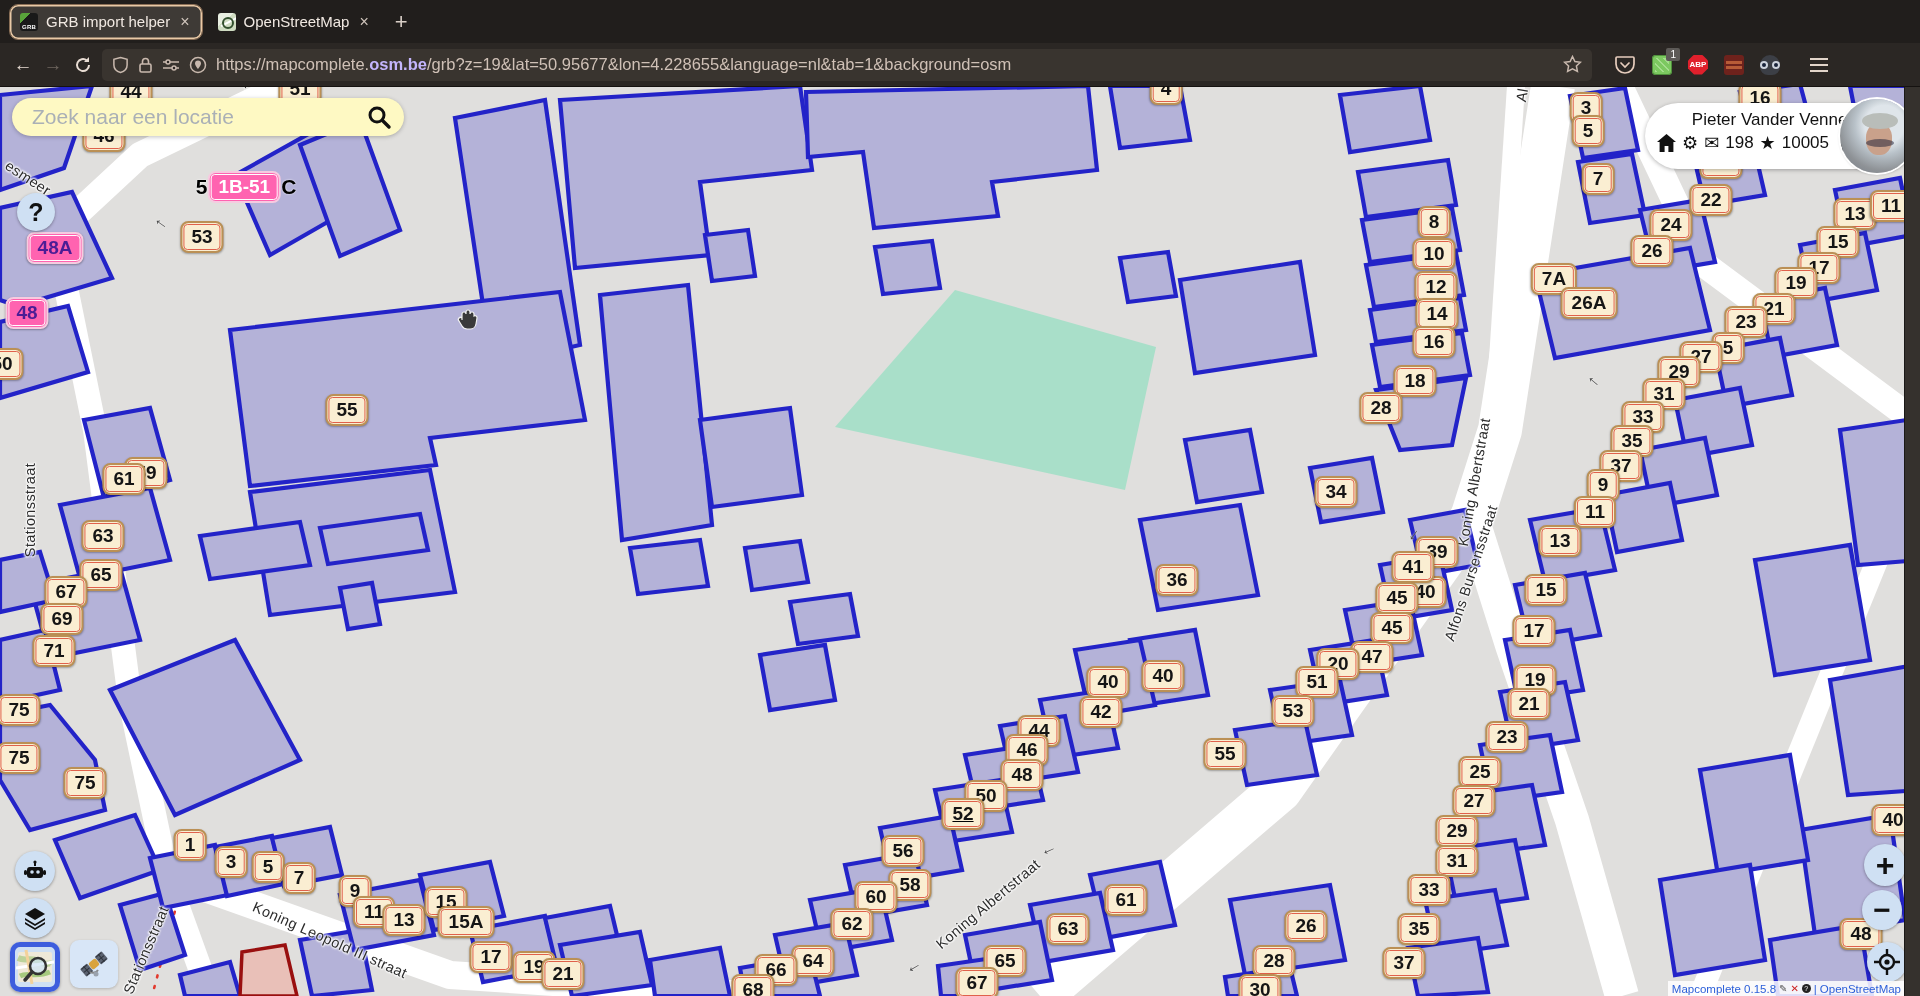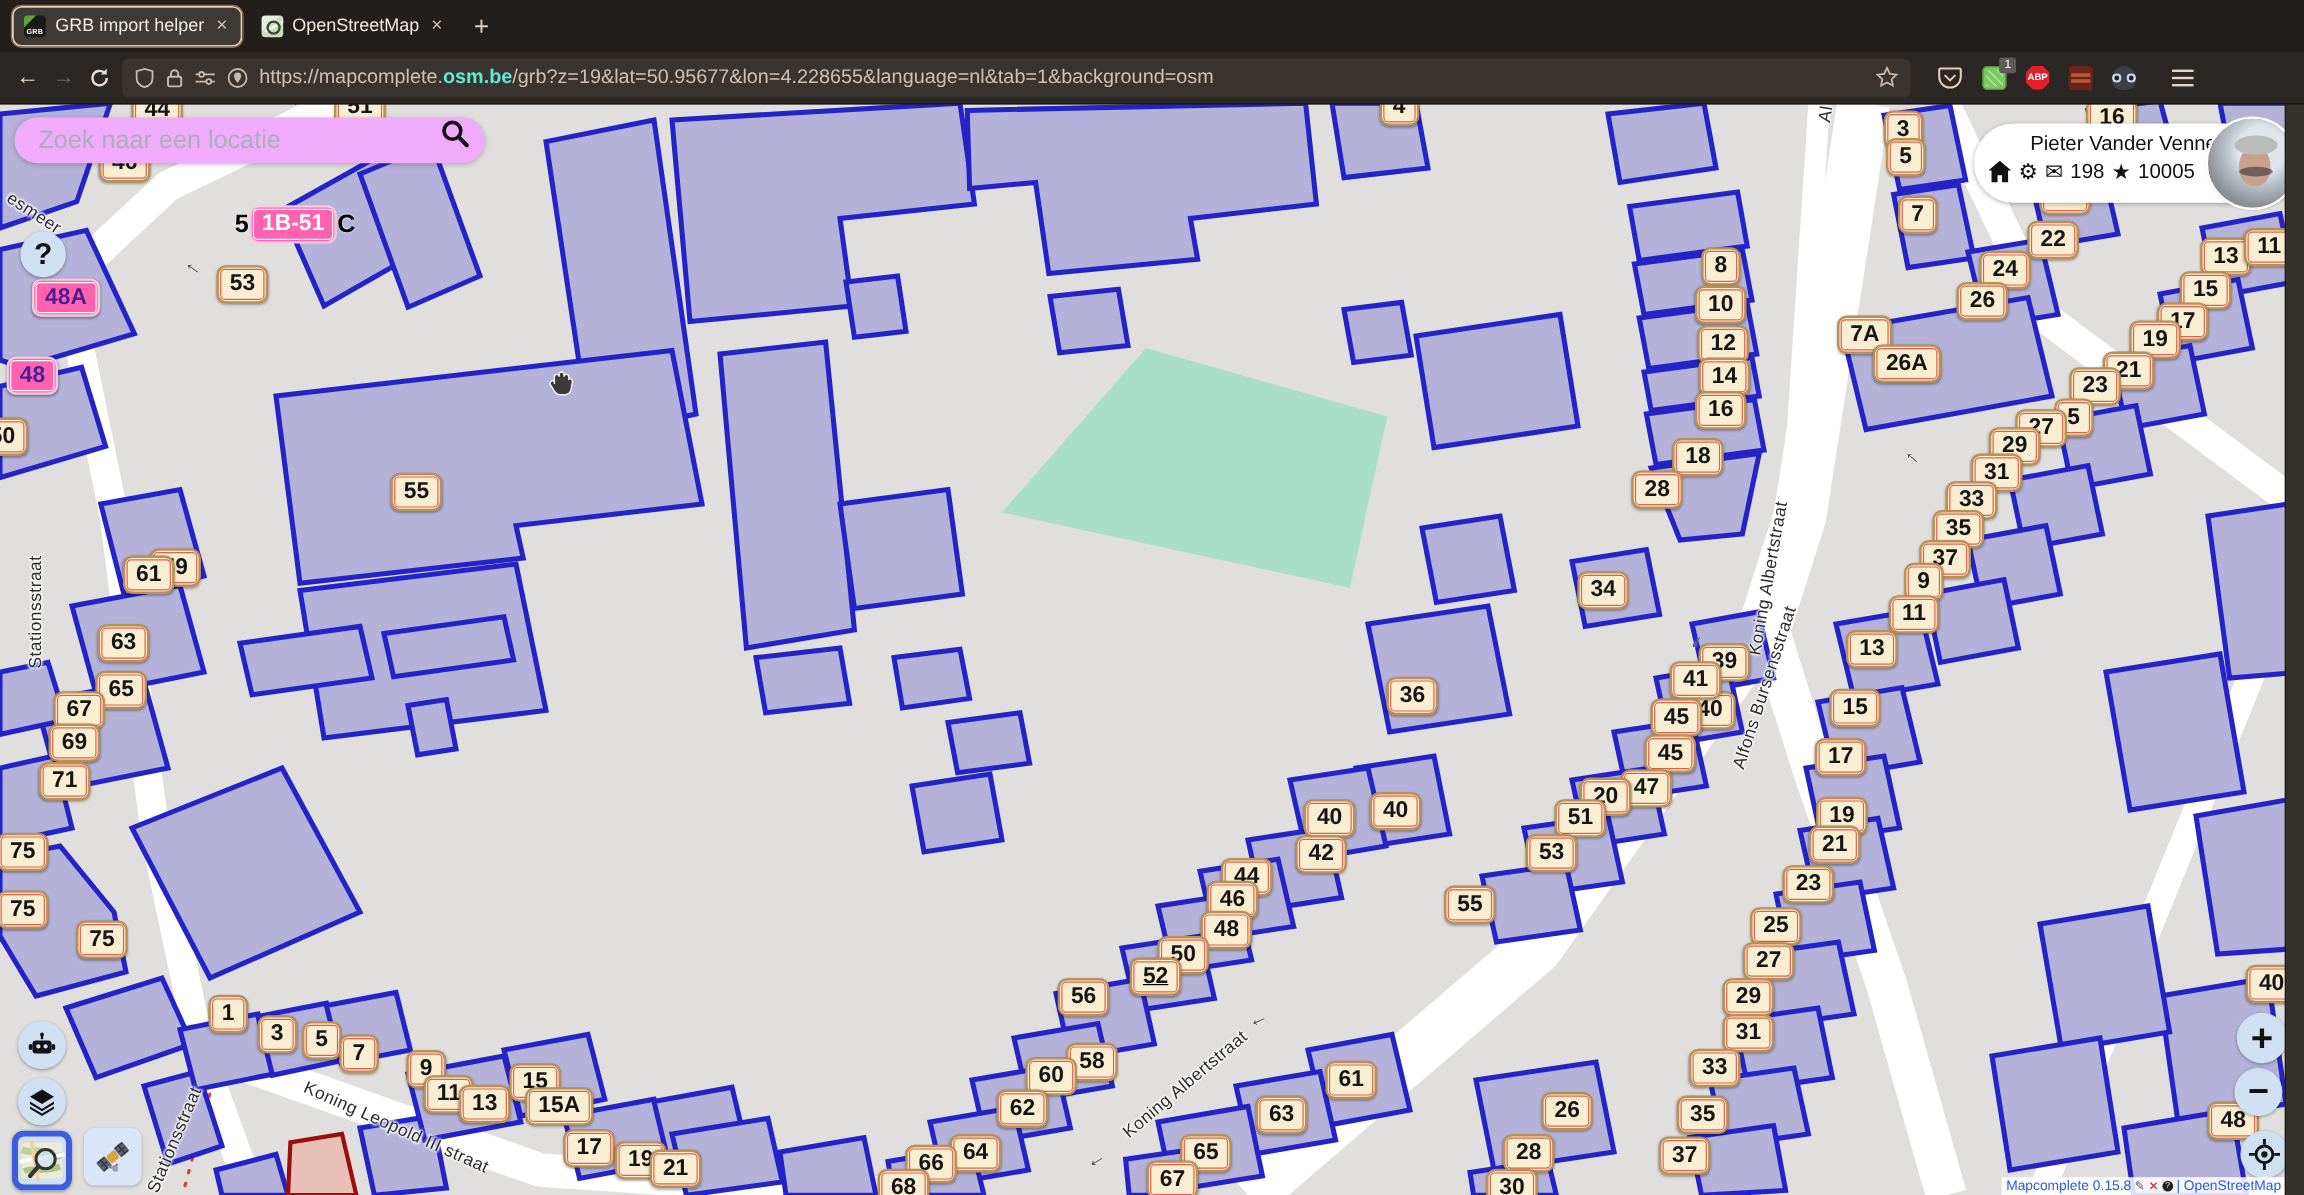--- a/index.html
+++ b/index.html
@@ -22,21 +22,21 @@
   .favicon.osm{background:linear-gradient(140deg,#e9efe2 0 40%,#cfdcc2 40% 100%)}
   .favicon.osm:before{content:"";position:absolute;left:2px;top:8px;width:18px;height:2px;background:#fff;transform:rotate(-28deg)}
   .favicon.osm:after{content:"";position:absolute;right:2px;bottom:2px;width:8px;height:8px;border:2px solid #33502e;border-radius:50%}
   .navbar{position:absolute;top:43px;left:0;right:0;height:43px;background:#2b2724;border-bottom:1px solid #151210;
           display:flex;align-items:center}
   .navbtn{color:#e8dcd3;font-size:19px;width:30px;text-align:center;flex:0 0 auto}
   .navbtn.dim{color:#6f665f}
   .urlbar{height:32px;background:#39342f;border-radius:5px;flex:0 0 auto;width:1470px;margin-left:4px;
           display:flex;align-items:center;padding:0 10px;gap:9px}
   .url{font-size:16.5px;color:#cfc0b6;white-space:nowrap;overflow:hidden;flex:1 1 auto}
-  .url b{color:#5eead4;font-weight:600}
+  .url b{color:#c4b5fd;font-weight:600}
   .tico{flex:0 0 auto;display:block}
   .extrow{display:flex;align-items:center;gap:16px;margin-left:22px}
   .extbadge{position:absolute;top:-7px;right:-8px;background:#5d5a57;color:#fff;font-size:10px;
             padding:0 4px;border-radius:2px;line-height:13px}
   .ext{position:relative;width:20px;height:20px;flex:0 0 auto}
   .ext.green{background:#7cc860;border-radius:4px;box-shadow:inset 0 0 0 1px #4f8f3c}
   .ext.green:before{content:"";position:absolute;inset:3px;background:
       repeating-linear-gradient(45deg,#a4dd8d 0 2px,transparent 2px 5px)}
   .ext.abp{background:#e0202c;border-radius:6px;clip-path:polygon(30% 0,70% 0,100% 30%,100% 70%,70% 100%,30% 100%,0 70%,0 30%);
            display:flex;align-items:center;justify-content:center;color:#fff;font-weight:bold;font-size:8px}
@@ -67,22 +67,22 @@
         border:1.5px solid var(--badge-inner-border);border-radius:4px;padding:0 7px;white-space:nowrap}
   .hb.pink{background:var(--pink-badge);border-color:#f6cbe0}
   .hb.pink i{color:#4c1d95;border-color:#fff}
   .hb.comp{background:none;border:none;box-shadow:none;display:flex;align-items:center;padding:0}
   .hb.comp b{color:#000;font-size:21px;text-shadow:0 0 2px #fff}
   .hb.comp .pinkpart{background:var(--pink-badge);border:2px solid #f6cbe0;border-radius:8px;padding:1px}
   .hb.comp .pinkpart i{color:#fff;border-color:#fff}
   
   .mapui{position:absolute;inset:0;z-index:5;pointer-events:none}
   .mapui > *{pointer-events:auto}
-  .searchpill{position:absolute;left:12px;top:98px;width:392px;height:38px;background:#f0abfc;border-radius:19px;
-      box-shadow:0 1px 4px rgba(0,0,0,.25);display:flex;padding:0 12px 0 18px;box-sizing:border-box}
+  .searchpill{position:absolute;left:12px;top:98px;width:392px;height:38px;background:#fef9c3;border-radius:19px;
+      box-shadow:0 1px 4px rgba(0,0,0,.25);display:flex;align-items:center;padding:0 12px 0 18px;box-sizing:border-box}
   .searchpill input{border:none;outline:none;flex:1;font-size:21px;color:#333;font-family:"Liberation Sans",sans-serif;background:transparent}
   .searchpill input::placeholder{color:#aab0b6}
   .roundbtn{position:absolute;background:#cfe0f3;border-radius:50%;display:flex;align-items:center;justify-content:center;
       box-shadow:0 1px 3px rgba(0,0,0,.35);color:#111}
   .helpbtn{left:17px;top:193px;width:38px;height:38px;font-size:25px;font-weight:bold}
   .userpill{position:absolute;left:1645px;top:103px;width:273px;height:66px;background:#fff;border-radius:33px;
       box-shadow:0 1px 4px rgba(0,0,0,.3)}
   .uname{position:absolute;left:42px;top:7px;width:170px;text-align:center;font-size:17px;color:#111;white-space:nowrap}
   .urow{position:absolute;left:12px;top:30px;display:flex;align-items:center;gap:6px;font-size:17px;color:#111}
   .urow .g{font-size:18px;line-height:1}
@@ -389,21 +389,21 @@
     </span>
     <span class="hb" style="left: 1022px; top: 775px;">
       <i>48</i>
     </span>
     <span class="hb" style="left: 986px; top: 796px;">
       <i>50</i>
     </span>
     <span class="hb" style="left: 963px; top: 814px; text-decoration: underline;">
       <i>52</i>
     </span>
-    <span class="hb" style="left: 903px; top: 831px;">
+    <span class="hb" style="left: 903px; top: 851px;">
       <i>56</i>
     </span>
     <span class="hb" style="left: 910px; top: 885px;">
       <i>58</i>
     </span>
     <span class="hb" style="left: 876px; top: 897px;">
       <i>60</i>
     </span>
     <span class="hb" style="left: 852px; top: 924px;">
       <i>62</i>

